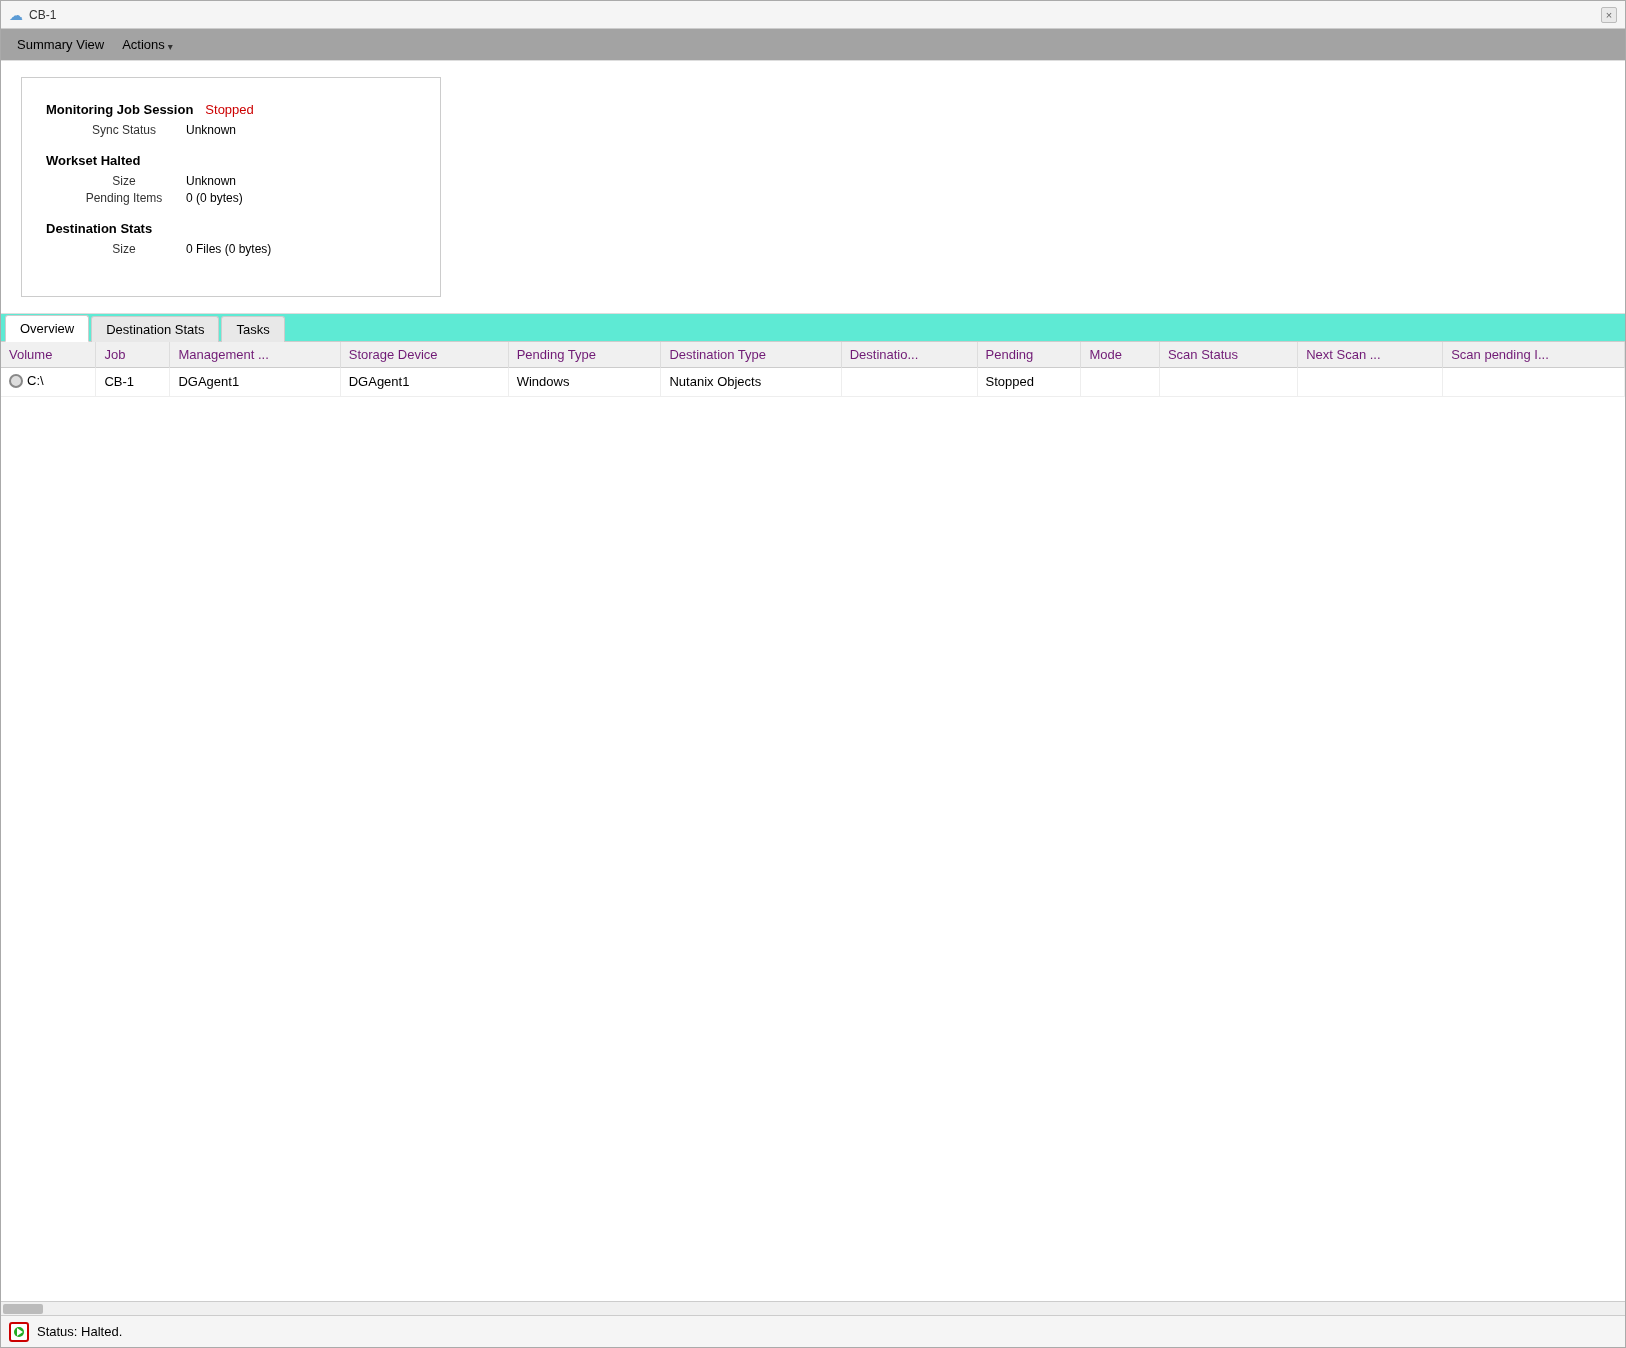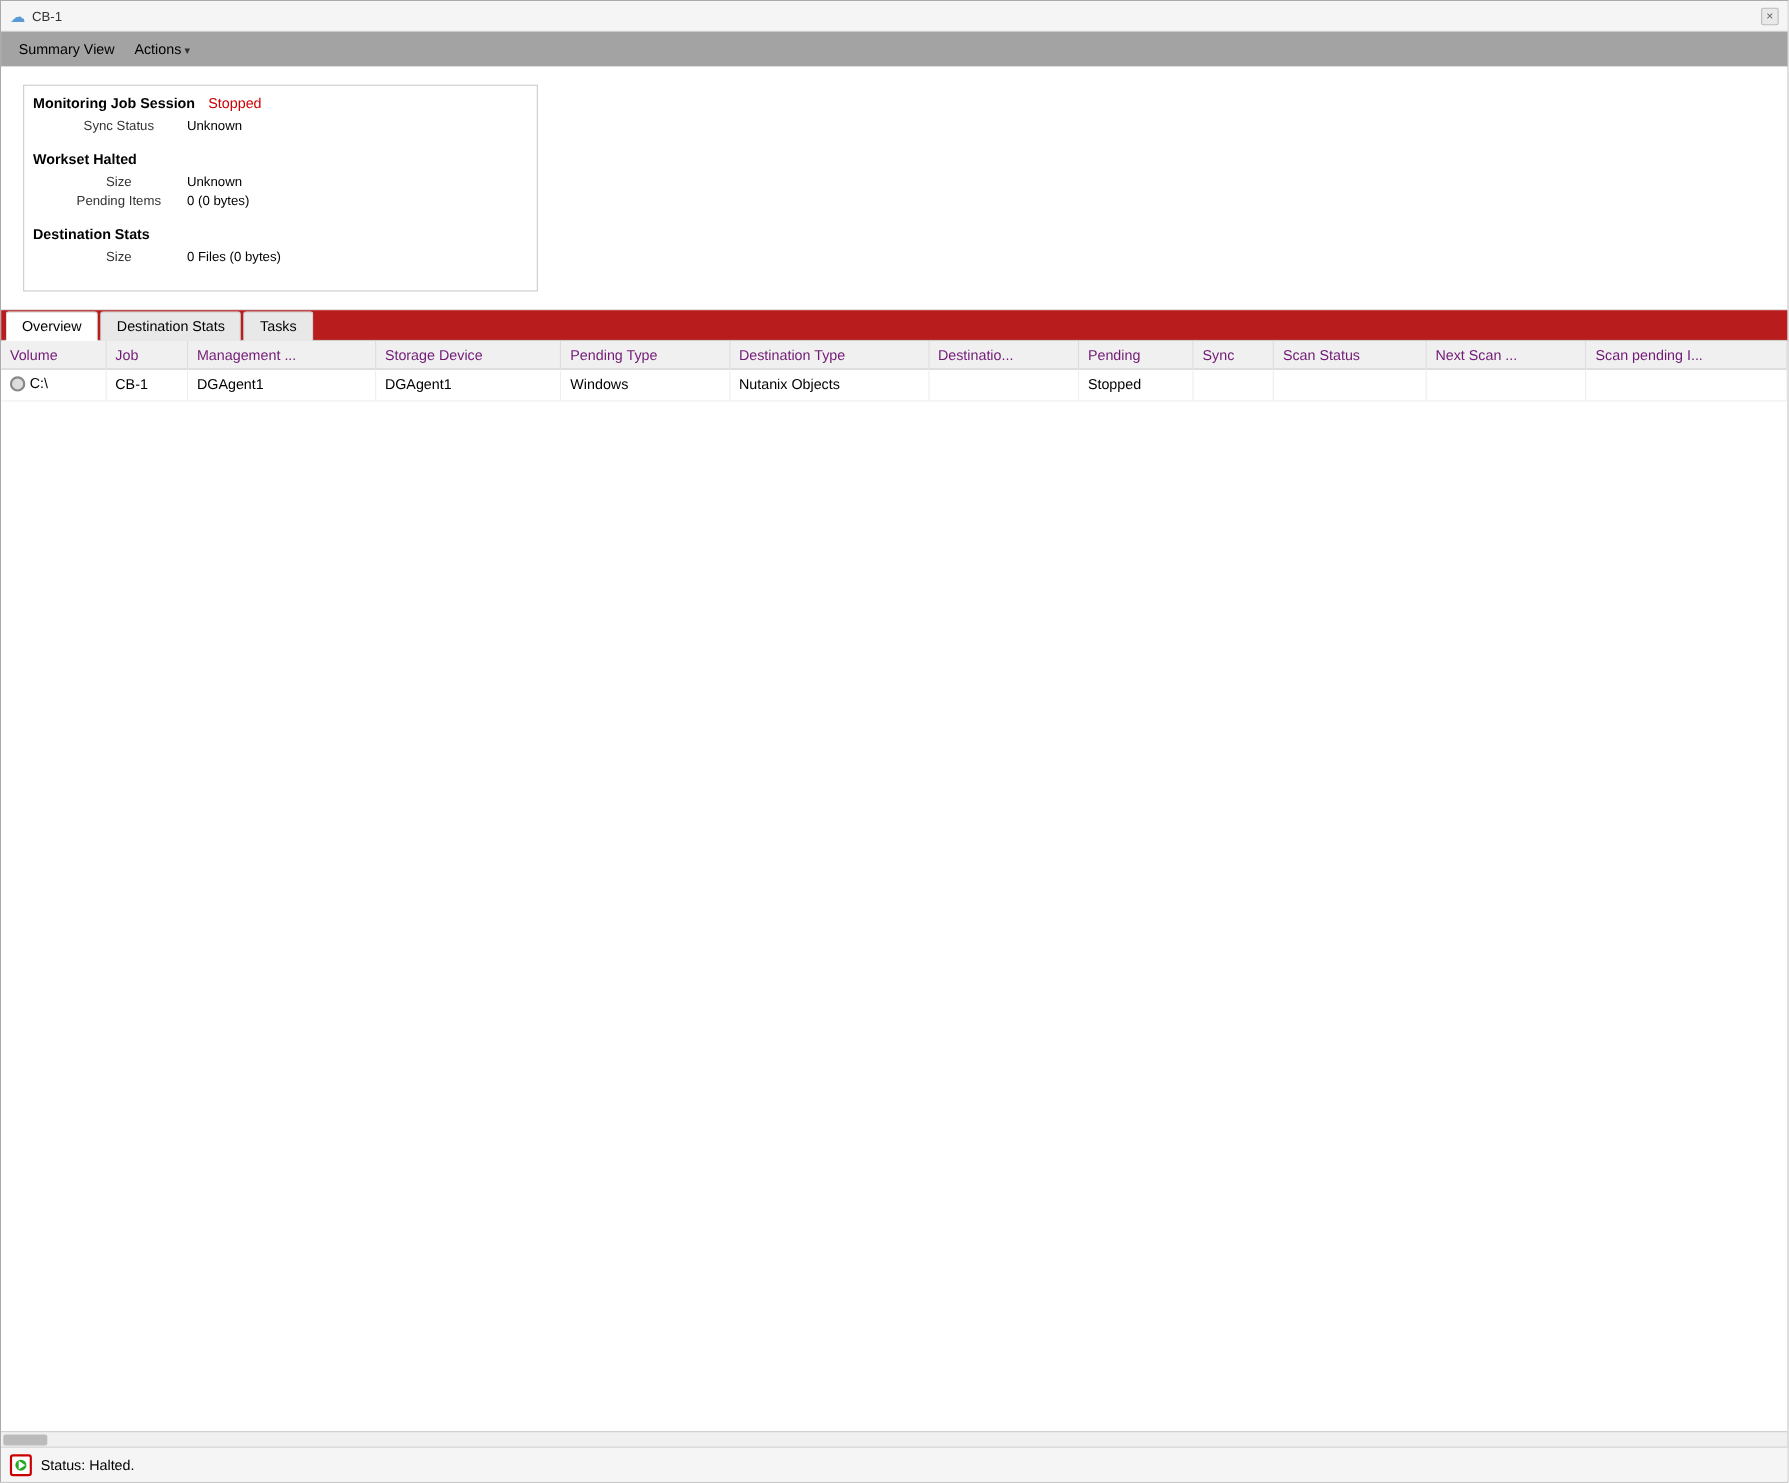--- a/index.html
+++ b/index.html
@@ -83,23 +83,23 @@
       overflow: hidden;
     }
     
     .summary-panel {
       display: flex;
       padding: 16px 20px;
       border-bottom: 1px solid #ddd;
       background: #fff;
     }
     .summary-left {
-      width: 468px;
+      width: 420px;
       border: 1px solid #ccc;
-      padding: 8px;
+      padding: 24px;
       background: #fff;
     }
     .summary-section {
       margin-bottom: 16px;
     }
     .summary-section-title {
       font-weight: bold;
       margin-bottom: 6px;
       font-size: 13px;
     }
@@ -117,22 +117,23 @@
     .summary-value {
       color: #000;
     }
     .summary-value.stopped {
       color: #cc0000;
     }
     
     .tabs-bar {
       display: flex;
       border-bottom: 1px solid #ccc;
-      background: #b91c1c;
+      background: #5eead4;
       padding: 0 0 0 4px;
+      align-items: flex-end;
     }
     .tab {
       padding: 5px 14px;
       border: 1px solid #ccc;
       border-bottom: none;
       background: #e8e8e8;
       cursor: pointer;
       font-size: 13px;
       margin-right: 2px;
       border-top-left-radius: 3px;
@@ -343,21 +344,21 @@
         <thead>
           <tr data-name="table-header-row">
             <th data-name="col-volume"><span>Volume</span></th>
             <th data-name="col-job"><span>Job</span></th>
             <th data-name="col-management"><span>Management ...</span></th>
             <th data-name="col-storage-device"><span>Storage Device</span></th>
             <th data-name="col-storage-type"><span>Pending Type</span></th>
             <th data-name="col-destination-type"><span>Destination Type</span></th>
             <th data-name="col-destination"><span>Destinatio...</span></th>
             <th data-name="col-status"><span>Pending</span></th>
-            <th data-name="col-mode"><span>Sync</span></th>
+            <th data-name="col-mode"><span>Mode</span></th>
             <th data-name="col-scan-status"><span>Scan Status</span></th>
             <th data-name="col-next-scan"><span>Next Scan ...</span></th>
             <th data-name="col-scan-pending"><span>Scan pending I...</span></th>
           </tr>
         </thead>
         <tbody>
           <tr data-name="table-row">
             <td data-name="cell-volume">
               <span class="row-icon">
                 <span class="disk-icon" data-name="disk-icon"></span>

